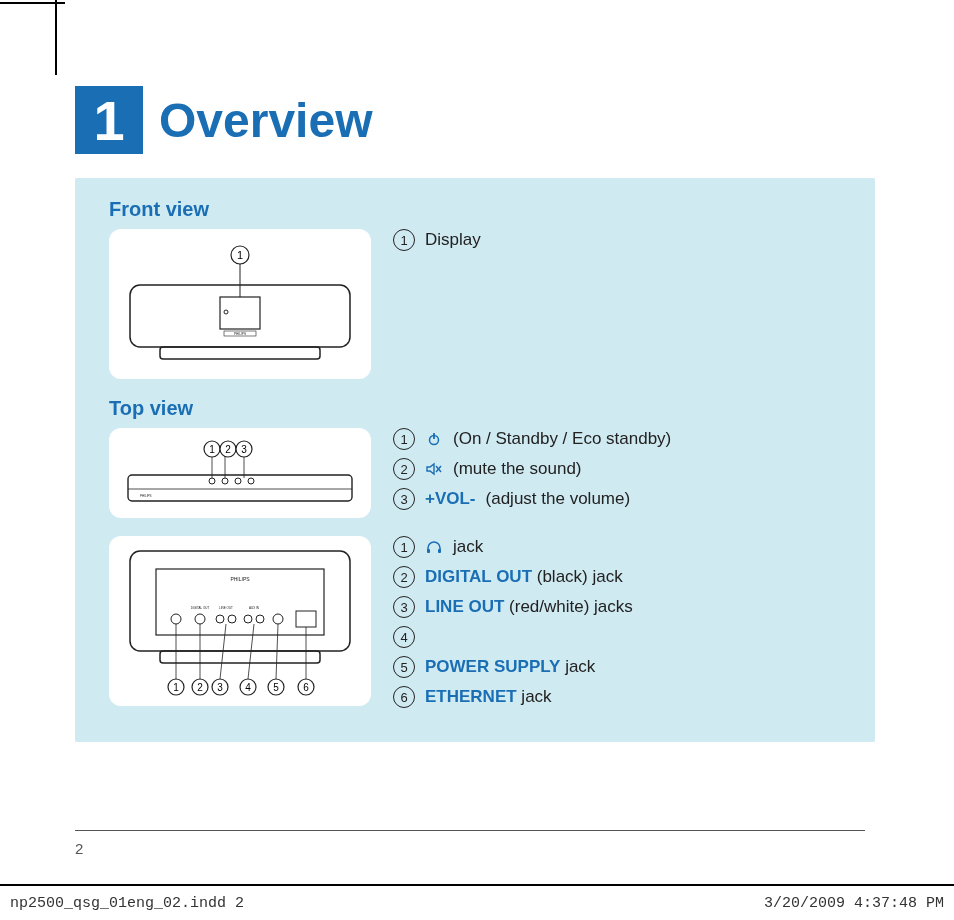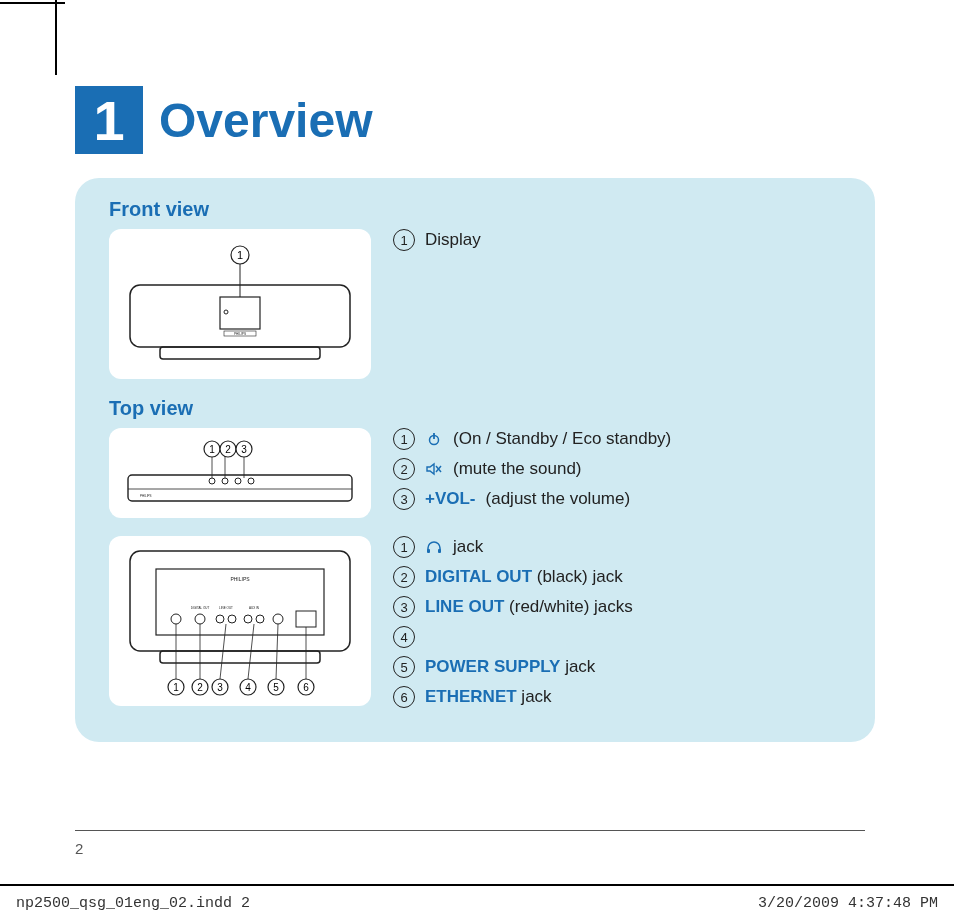--- a/index.html
+++ b/index.html
@@ -4,35 +4,35 @@
 <style>
   * { box-sizing: border-box; margin: 0; padding: 0; }
   html, body { width: 954px; height: 920px; font-family: "Gill Sans", "Trebuchet MS", sans-serif; background: #fff; color: #333; }
   body { position: relative; }
   .crop-top { position: absolute; top: 0; left: 0; width: 65px; height: 4px; border-bottom: 2px solid #000; }
   .crop-left { position: absolute; top: 0; left: 54px; width: 3px; height: 75px; border-right: 2px solid #000; }
   .content { position: absolute; left: 75px; top: 86px; width: 800px; }
   .title-row { display: flex; align-items: center; margin-bottom: 24px; }
   .chapter-num { width: 68px; height: 68px; background: #1a6eb4; color: #fff; display: flex; align-items: center; justify-content: center; font-size: 56px; font-weight: 600; margin-right: 16px; font-family: "Gill Sans", "Trebuchet MS", sans-serif; }
   .chapter-title { font-size: 48px; color: #1a6eb4; font-weight: 700; }
-  .panel { background: #d0eaf2; border-radius: 24px; padding: 20px 34px 26px 34px; }
+  .panel { background: #d0eaf2; border-radius: 2px; padding: 20px 34px 26px 34px; }
   .section { margin-bottom: 18px; }
   .section:last-child { margin-bottom: 0; }
   .section-title { font-size: 20px; font-weight: 700; color: #1a6eb4; margin-bottom: 8px; }
   .section-body { display: flex; gap: 22px; }
   .diagram { width: 262px; height: 150px; background: #fff; border-radius: 12px; display: flex; align-items: center; justify-content: center; flex-shrink: 0; }
   .diagram.short { height: 90px; }
   .list { flex: 1; }
   .list-row { display: flex; align-items: center; gap: 10px; margin-bottom: 8px; font-size: 17px; color: #222; }
   .circ { width: 22px; height: 22px; border: 1.5px solid #222; border-radius: 50%; display: inline-flex; align-items: center; justify-content: center; font-size: 13px; font-weight: 400; flex-shrink: 0; }
   .icon { display: inline-flex; width: 18px; height: 18px; align-items: center; justify-content: center; color: #1a6eb4; }
   .kw { color: #1a6eb4; font-weight: 700; }
   .footer-line { position: absolute; left: 75px; top: 830px; width: 790px; border-top: 1px solid #555; }
   .page-num { position: absolute; left: 75px; top: 840px; font-size: 15px; color: #555; }
-  .meta-bar { position: absolute; left: 0; bottom: 0; width: 954px; height: 36px; border-top: 2px solid #000; display: flex; justify-content: space-between; align-items: center; padding: 0 16px; font-family: "Courier New", monospace; font-size: 15px; color: #333; }
+  .meta-bar { position: absolute; left: 0; bottom: 0; width: 954px; height: 36px; border-top: 2px solid #000; display: flex; justify-content: space-between; align-items: center; padding: 0 10px; font-family: "Courier New", monospace; font-size: 15px; color: #333; }
   
   svg { display: block; }
 </style>
 </head>
 <body>
 
 <div class="crop-top"></div>
 <div class="crop-left"></div>
 
 <div class="content">

